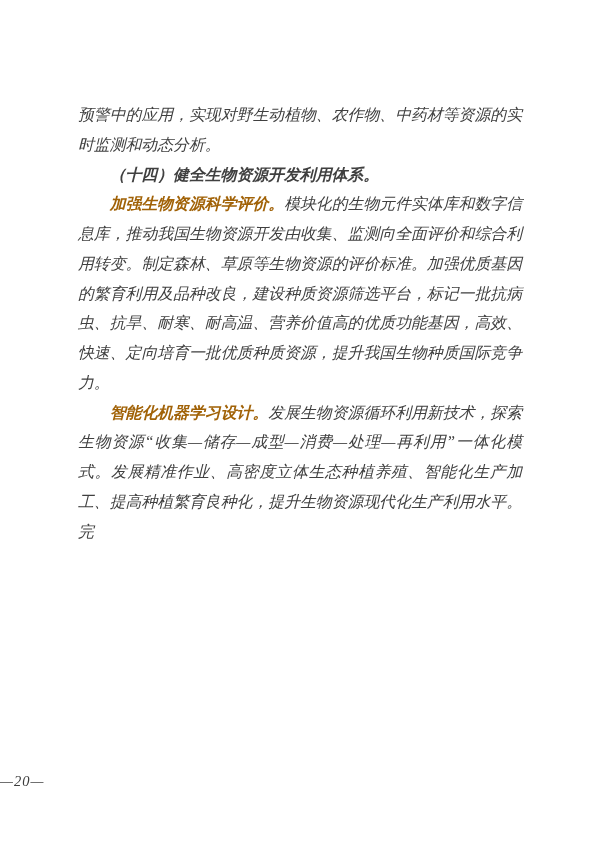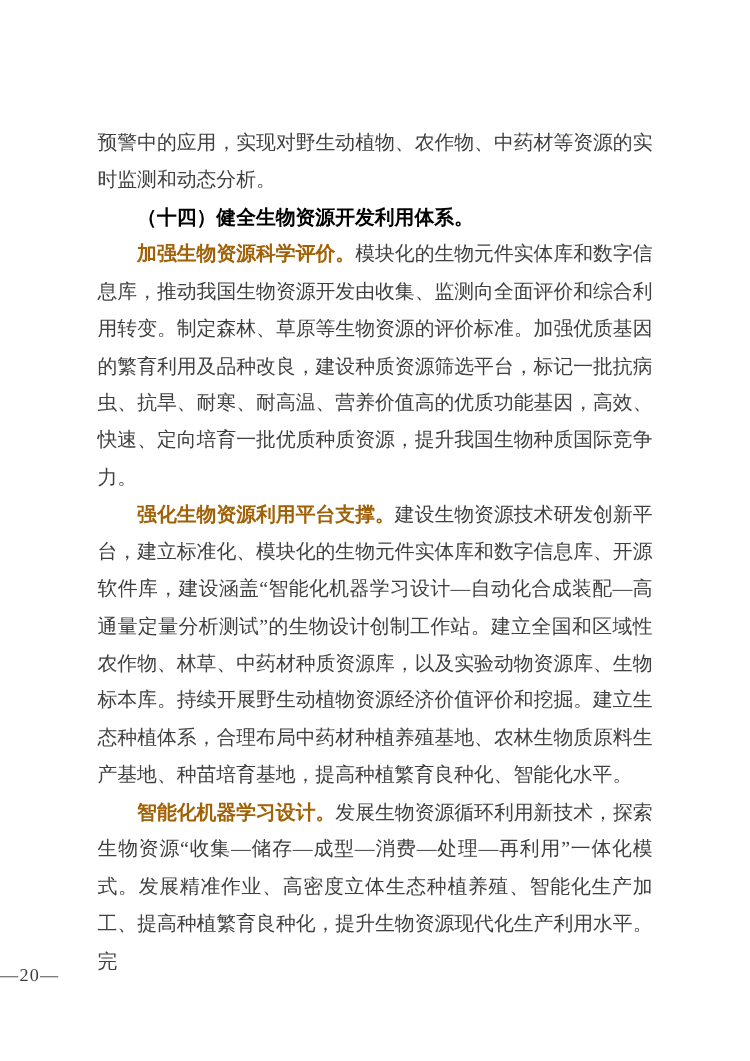--- a/index.html
+++ b/index.html
@@ -14,20 +14,21 @@
     font-family: "Liberation Serif", "DejaVu Serif", serif;
   }
   .page {
     position: absolute;
     left: 0;
     top: 0;
     width: 552px;
     height: 849px;
     background: #ffffff;
     overflow: hidden;
+    font-style: italic;
   }
   .content {
     position: absolute;
     left: 78px;
     top: 100px;
     width: 444px;
     font-size: 15.85px;
     line-height: 29.75px;
     color: #404040;
     text-align: justify;
@@ -35,21 +36,21 @@
   }
   .para {
     margin: 0;
     padding: 0;
   }
   .indent {
     text-indent: 2em;
   }
   .heading span {
     font-weight: 700;
-    color: #000000;
+    color: #404040;
   }
   .lead {
     font-weight: 700;
     color: #a16207;
   }
   .footer {
     position: absolute;
     top: 771px;
     left: 0;
     width: 600px;
@@ -65,20 +66,19 @@
 
 <div class="page">
   <div class="content">
 
     <p class="para"><span>预警中的应用，实现对野生动植物、农作物、中药材等资源的实时监测和动态分析。</span></p>
 
     <p class="para indent heading"><span>（十四）健全生物资源开发利用体系。</span></p>
 
     <p class="para indent"><b class="lead">加强生物资源科学评价。</b><span>模块化的生物元件实体库和数字信息库，推动我国生物资源开发由收集、监测向全面评价和综合利用转变。制定森林、草原等生物资源的评价标准。加强优质基因的繁育利用及品种改良，建设种质资源筛选平台，标记一批抗病虫、抗旱、耐寒、耐高温、营养价值高的优质功能基因，高效、快速、定向培育一批优质种质资源，提升我国生物种质国际竞争力。</span></p>
 
-    <p class="para indent"><b class="lead">强化生物资源利用平台支撑。</b><span>建设生物资源技术研发创新平台，建立标准化、模块化的生物元件实体库和数字信息库、开源软件库，建设涵盖“智能化机器学习设计—自动化合成装配—高通量定量分析测试”的生物设计创制工作站。建立全国和区域性农作物、林草、中药材种质资源库，以及实验动物资源库、生物标本库。持续开展野生动植物资源经济价值评价和挖掘。建立生态种植体系，合理布局中药材种植养殖基地、农林生物质原料生产基地、种苗培育基地，提高种植繁育良种化、智能化水平。</span></p>
 
     <p class="para indent"><b class="lead">智能化机器学习设计。</b><span>发展生物资源循环利用新技术，探索生物资源“收集—储存—成型—消费—处理—再利用”一体化模式。发展精准作业、高密度立体生态种植养殖、智能化生产加工、提高种植繁育良种化，提升生物资源现代化生产利用水平。完</span></p>
 
   </div>
 
   <div class="footer">—20—</div>
 </div>
 
 </body></html>

